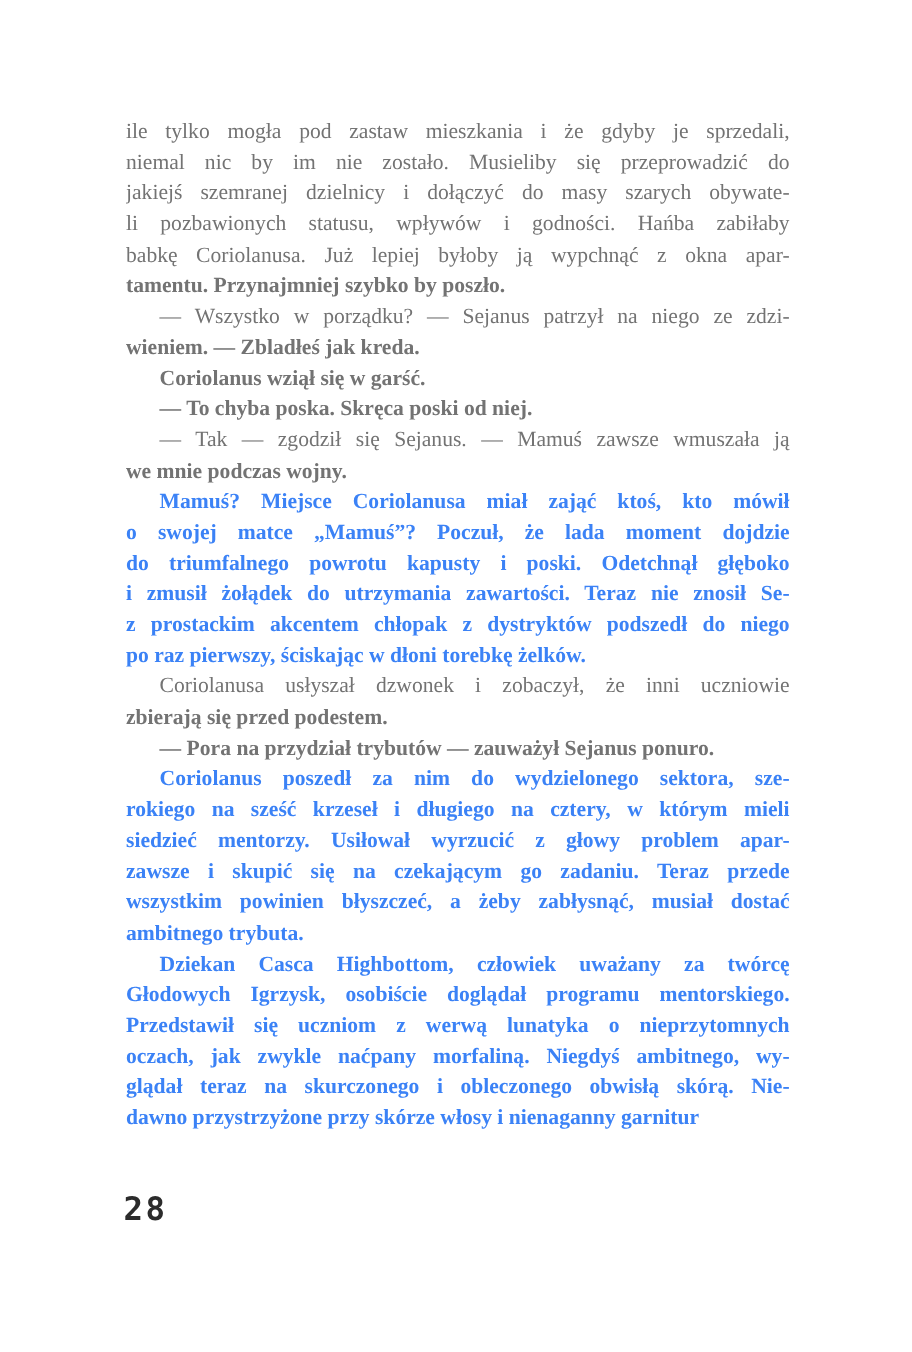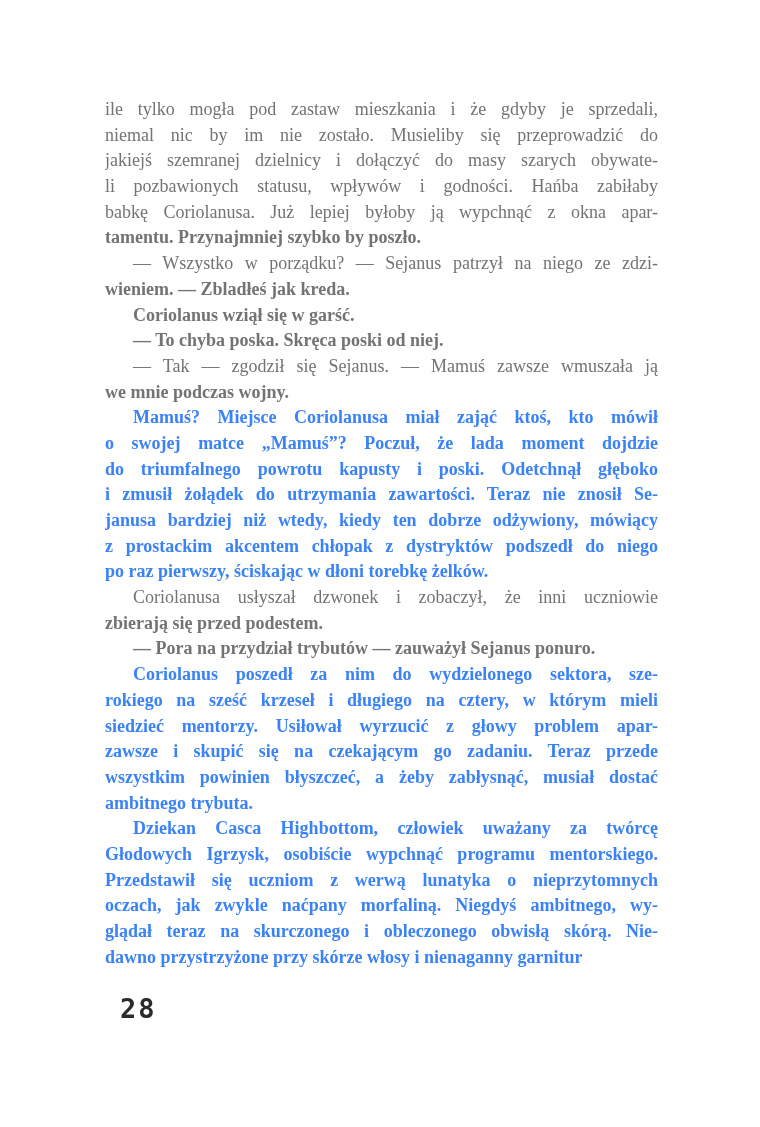--- a/index.html
+++ b/index.html
@@ -44,21 +44,21 @@
   }
   .paragraph.indent .line:first-child {
     padding-left: 28px;
   }
   .paragraph.bold .line {
     font-weight: bold;
     color: #3b82f6;
   }
   .folio {
     position: absolute;
-    left: 120px;
+    left: 103px;
     top: 993px;
   }
   .page-number {
     font-family: "DejaVu Sans Mono", monospace;
     font-weight: bold;
     font-size: 27px;
     letter-spacing: 2px;
     color: #2b2b2b;
   }
 </style>
@@ -87,42 +87,41 @@
       </p>
       <p class="paragraph indent">
         <span class="line">— Tak — zgodził się Sejanus. — Mamuś zawsze wmuszała ją</span>
         <span class="line last">we mnie podczas wojny.</span>
       </p>
       <p class="paragraph indent bold">
         <span class="line">Mamuś? Miejsce Coriolanusa miał zająć ktoś, kto mówił</span>
         <span class="line">o swojej matce „Mamuś”? Poczuł, że lada moment dojdzie</span>
         <span class="line">do triumfalnego powrotu kapusty i poski. Odetchnął głęboko</span>
         <span class="line">i zmusił żołądek do utrzymania zawartości. Teraz nie znosił Se-</span>
-        <span class="line">janusa bardziej niż wtedy, kiedy ten dobrze odżywiony, mówiący</span>
         <span class="line">z prostackim akcentem chłopak z dystryktów podszedł do niego</span>
         <span class="line last">po raz pierwszy, ściskając w dłoni torebkę żelków.</span>
       </p>
       <p class="paragraph indent">
         <span class="line">Coriolanusa usłyszał dzwonek i zobaczył, że inni uczniowie</span>
         <span class="line last">zbierają się przed podestem.</span>
       </p>
       <p class="paragraph indent">
         <span class="line last">— Pora na przydział trybutów — zauważył Sejanus ponuro.</span>
       </p>
       <p class="paragraph indent bold">
         <span class="line">Coriolanus poszedł za nim do wydzielonego sektora, sze-</span>
         <span class="line">rokiego na sześć krzeseł i długiego na cztery, w którym mieli</span>
         <span class="line">siedzieć mentorzy. Usiłował wyrzucić z głowy problem apar-</span>
         <span class="line">zawsze i skupić się na czekającym go zadaniu. Teraz przede</span>
         <span class="line">wszystkim powinien błyszczeć, a żeby zabłysnąć, musiał dostać</span>
         <span class="line last">ambitnego trybuta.</span>
       </p>
       <p class="paragraph indent bold">
         <span class="line">Dziekan Casca Highbottom, człowiek uważany za twórcę</span>
-        <span class="line">Głodowych Igrzysk, osobiście wypchnąć programu mentorskiego.</span>
+        <span class="line">Głodowych Igrzysk, osobiście doglądał programu mentorskiego.</span>
         <span class="line">Przedstawił się uczniom z werwą lunatyka o nieprzytomnych</span>
         <span class="line">oczach, jak zwykle naćpany morfaliną. Niegdyś ambitnego, wy-</span>
         <span class="line">glądał teraz na skurczonego i obleczonego obwisłą skórą. Nie-</span>
         <span class="line last">dawno przystrzyżone przy skórze włosy i nienaganny garnitur</span>
       </p>
     </section>
   <footer class="folio">
     <span class="page-number">28</span>
   </footer>
 </main>

